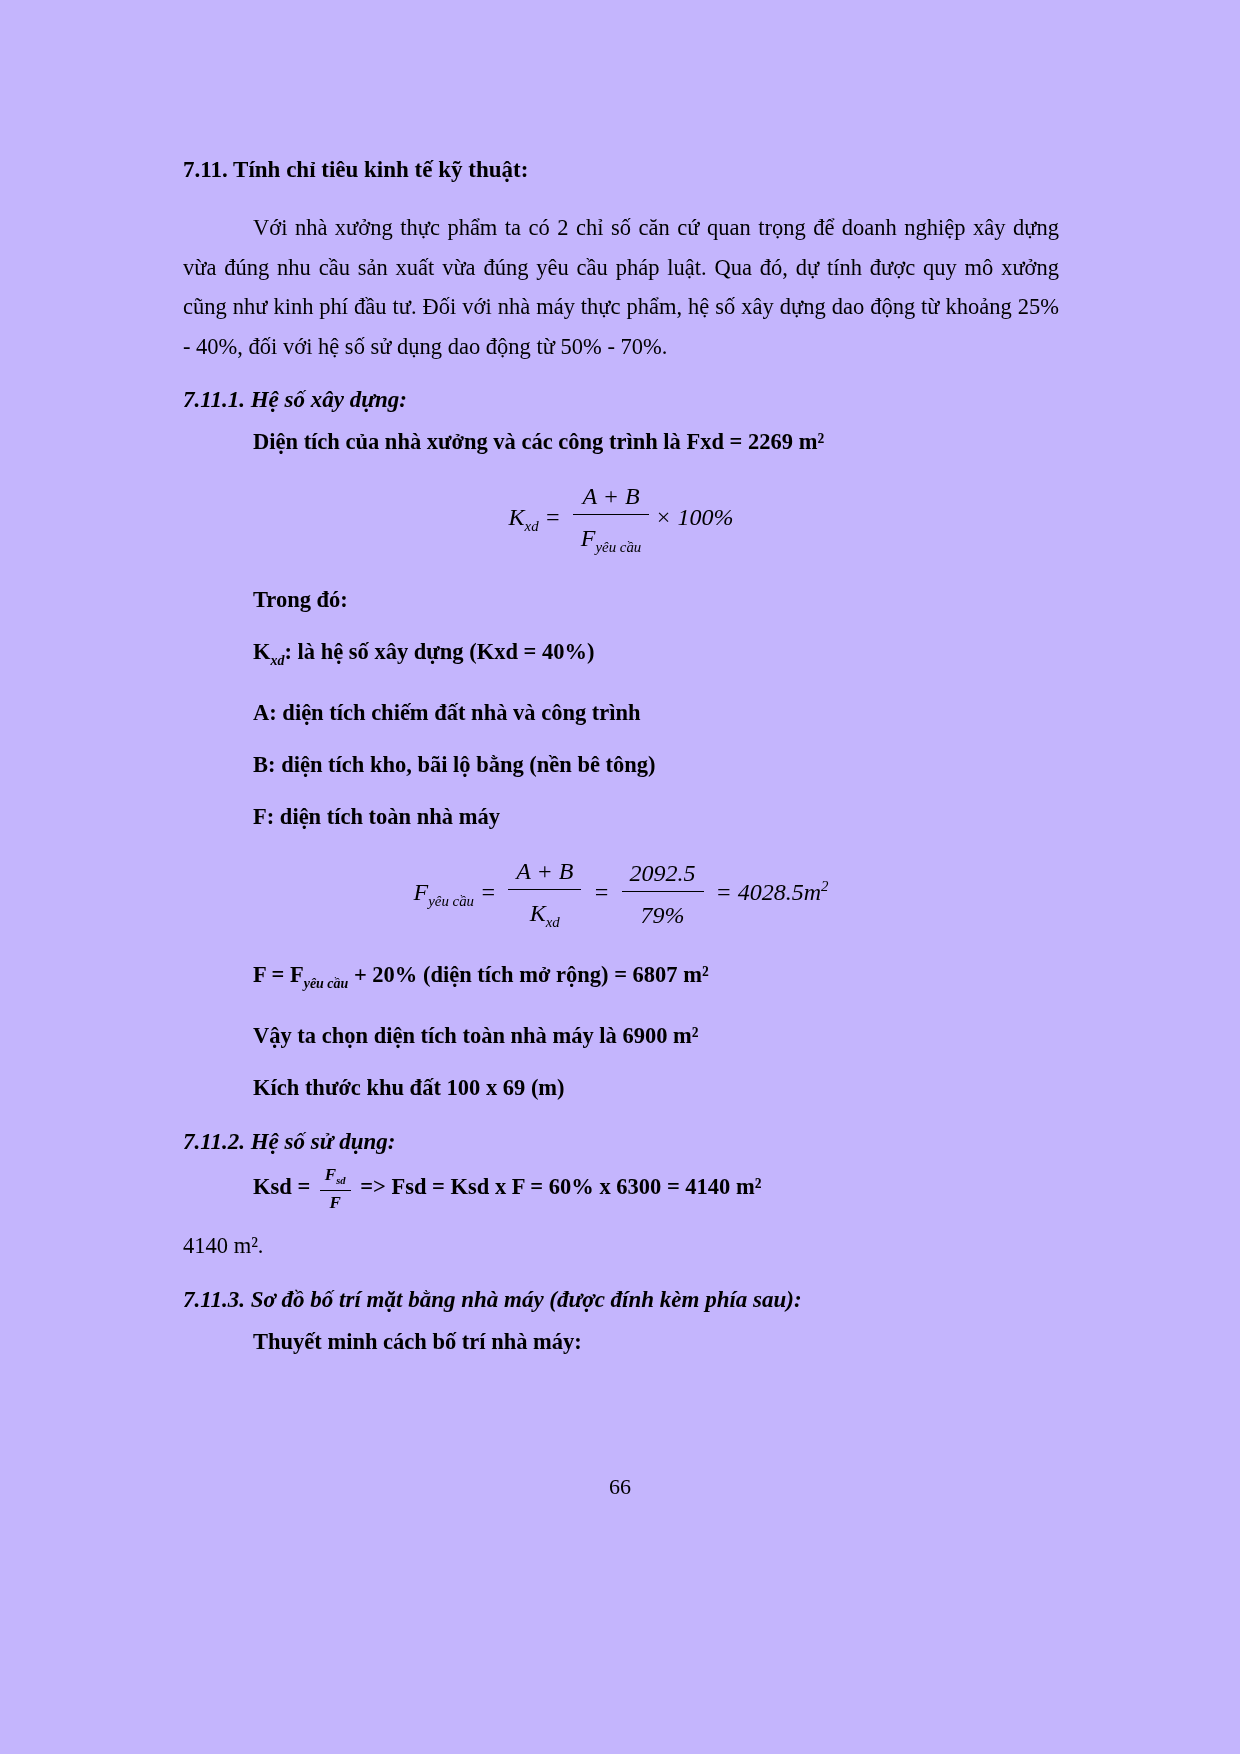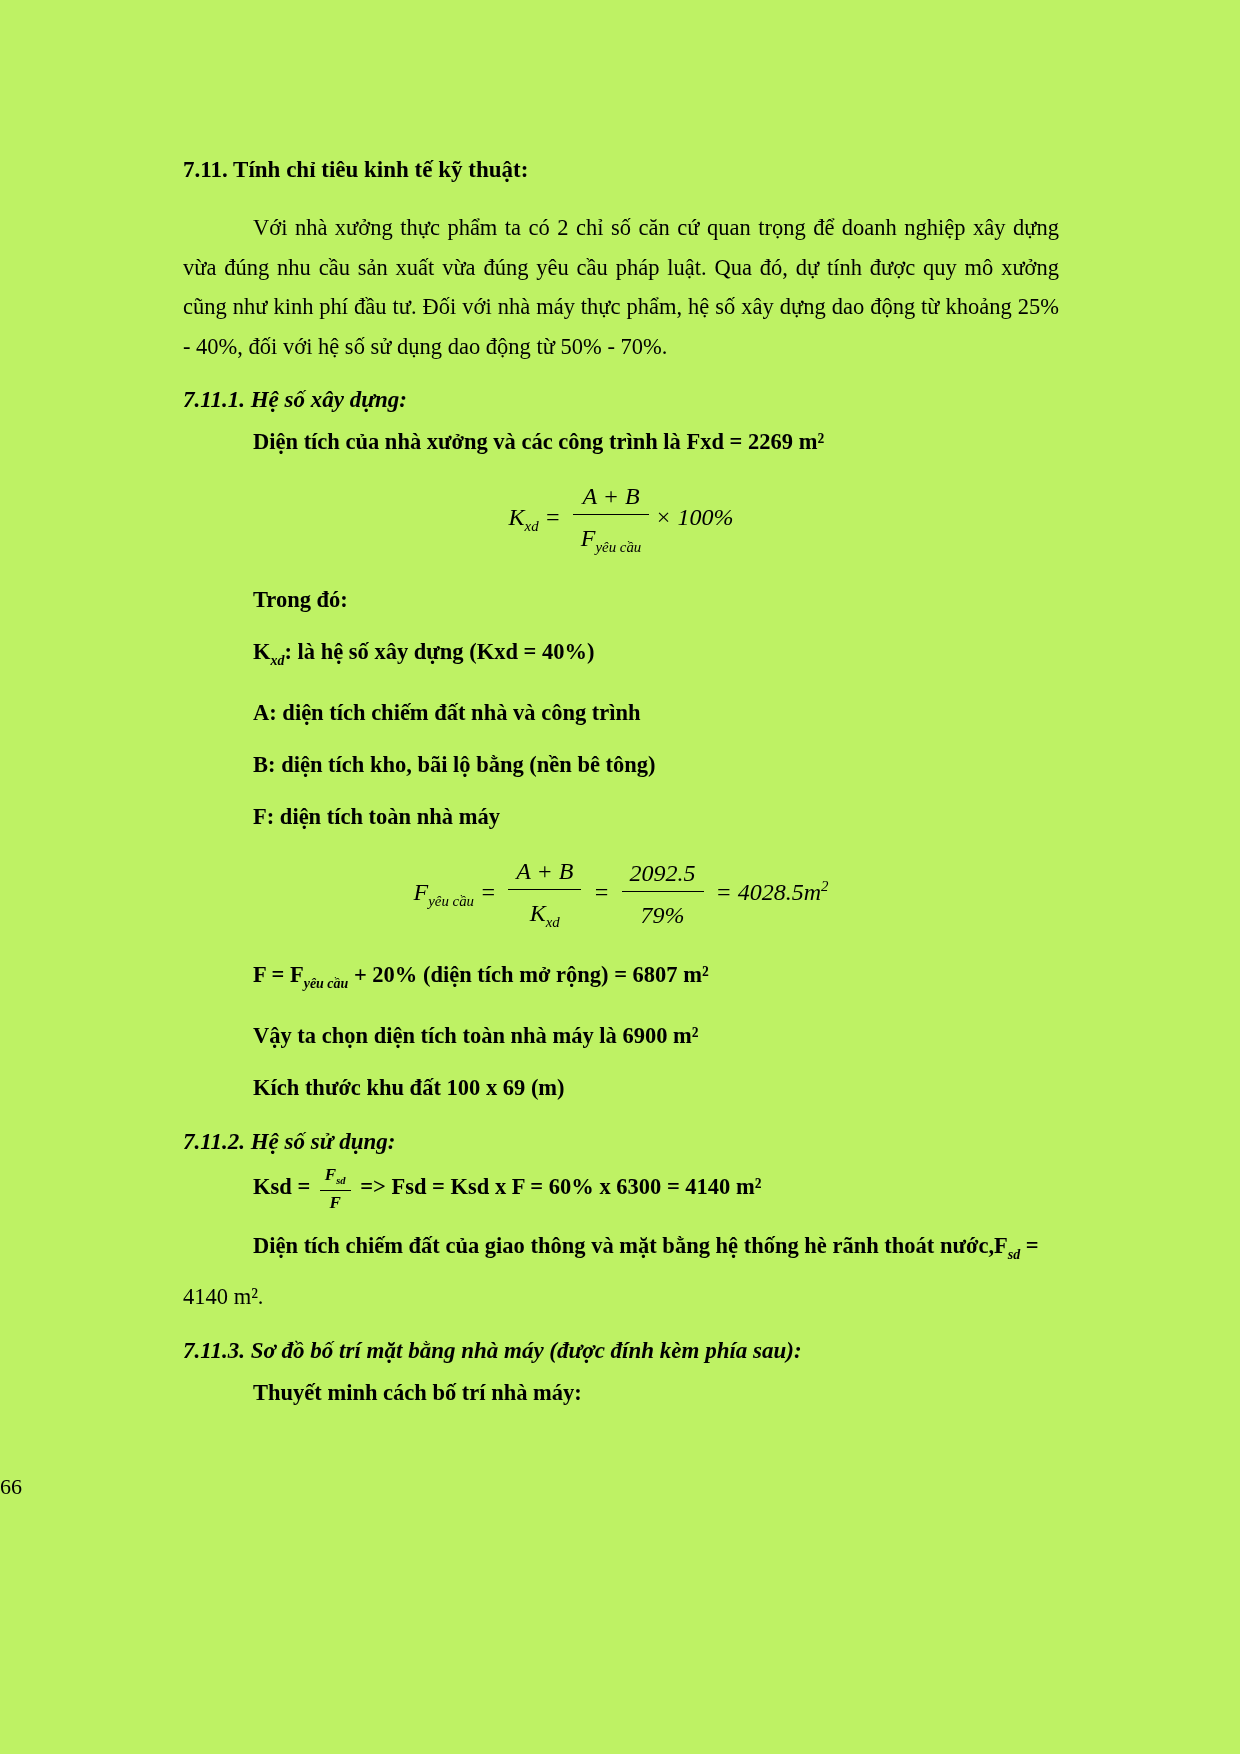--- a/index.html
+++ b/index.html
@@ -1,20 +1,20 @@
 <!DOCTYPE html>
 <html><head>
 <meta charset="utf-8">
 <style>
   * { margin: 0; padding: 0; box-sizing: border-box; }
   html, body { background: #e9e9e9; }
   .page {
     width: 1240px;
     height: 1754px;
-    background: #bef264;
+    background: #c4b5fd;
     position: relative;
     margin: 0 auto;
     font-family: "Liberation Serif", "DejaVu Serif", serif;
     color: #000000;
     font-size: 22.5px;
   }
   .content {
     position: absolute;
     left: 183px;
     top: 150px;
@@ -69,20 +69,21 @@
   }
   .frac-small .num { padding: 1px 5px 2px 5px; }
   .frac-small .den { padding: 2px 5px 1px 5px; border-top: 1.2px solid #000; }
   sub.eq-sub { font-size: 0.62em; font-style: italic; }
   sup.eq-sup { font-size: 0.62em; }
   .page-number {
     position: absolute;
     top: 1472px;
     left: 0;
     width: 100%;
+    text-align: center;
     font-size: 22px;
     line-height: 30px;
   }
 </style>
 </head>
 <body>
 
 <div class="page">
   <div class="content">
 
@@ -115,21 +116,20 @@
     <p class="line indent"><span>F = F</span><sub class="eq-sub">yêu cầu</sub><span> + 20% (diện tích mở rộng) = 6807 m²</span></p>
 
     <p class="line indent">Vậy ta chọn diện tích toàn nhà máy là 6900 m²</p>
 
     <p class="line indent">Kích thước khu đất 100 x 69 (m)</p>
 
     <div class="h2">7.11.2. Hệ số sử dụng:</div>
 
     <p class="line indent"><span>Ksd = </span><span class="frac frac-small"><span class="num"><span>F</span><sub class="eq-sub">sd</sub></span><span class="den">F</span></span><span> =&gt; Fsd = Ksd x F = 60% x 6300 = 4140 m²</span></p>
 
-    <p class="line indent" style="margin-top:8px; margin-bottom:2px;"><span>Diện tích chiếm đất của giao thông và mặt bằng hệ thống hè rãnh thoát nước,F</span><sub class="eq-sub">sd</sub><span> =</span></p>
 
     <p class="line">4140 m².</p>
 
     <div class="h2">7.11.3. Sơ đồ bố trí mặt bằng nhà máy (được đính kèm phía sau):</div>
 
     <p class="line indent bold">Thuyết minh cách bố trí nhà máy:</p>
 
   </div>
 
   <div class="page-number">66</div>

